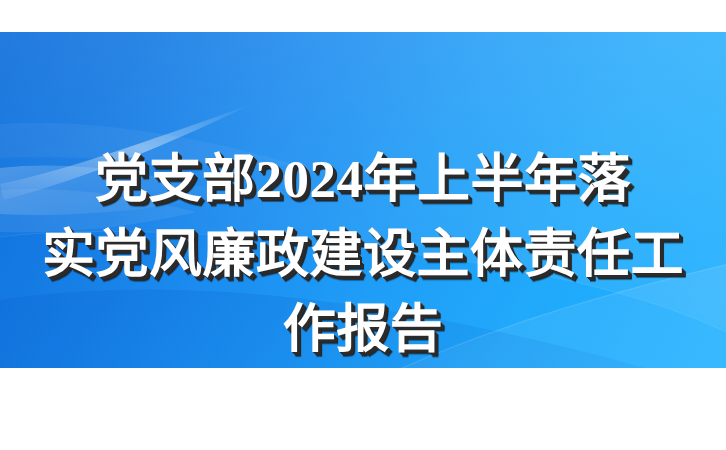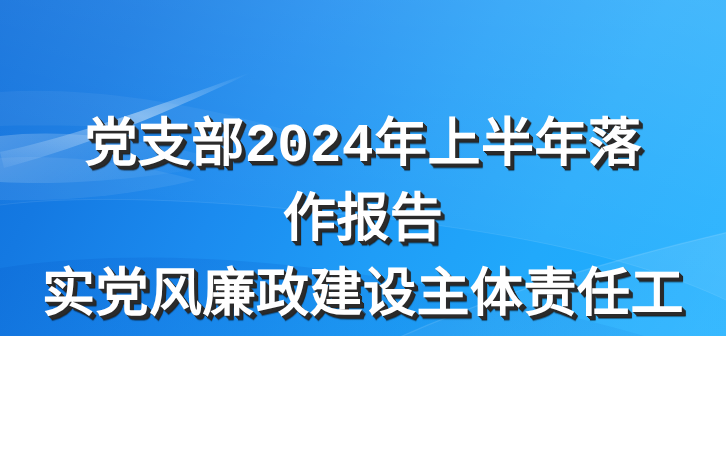--- a/index.html
+++ b/index.html
@@ -7,30 +7,31 @@
     margin: 0;
     padding: 0;
     background: #ffffff;
   }
 
   #card {
     position: relative;
     width: 726px;
     height: 336px;
     overflow: hidden;
-    font-family: Liberation Mono, monospace;
+    font-family: Liberation Serif, serif;
     
     background:
       linear-gradient(118deg,
         #0f6fdb 0%,
         #1479e2 16%,
         #1b8bef 36%,
         #1f9df7 56%,
         #21a9fb 74%,
         #1eb0ff 100%);
+    margin-top: 32px;
   }
 
   
   .bg-layer {
     position: absolute;
     inset: 0;
     width: 726px;
     height: 450px;
     pointer-events: none;
   }
@@ -118,17 +119,17 @@
 
     <path d="M0,92 C90,86 200,104 300,134 C190,130 80,124 0,126 Z" fill="#ffffff" opacity="0.05"></path>
 
     <path d="M726,233 C600,263 470,301 360,356 C280,396 200,431 120,450" fill="none" stroke="#ffffff" stroke-opacity="0.10" stroke-width="1.2"></path>
 
     <path d="M726,300 C620,250 470,225 300,210 C180,198 70,196 0,205" fill="none" stroke="#ffffff" stroke-opacity="0.08" stroke-width="1"></path>
   </svg>
 
   <div id="title-block">
     <div class="title-line l1">党支部2024年上半年落</div>
+    <div class="title-line l2">实党风廉政建设主体责任工</div>
     <div class="title-line l3">作报告</div>
-    <div class="title-line l2">实党风廉政建设主体责任工</div>
   </div>
 
 </div>
 
 </body></html>

